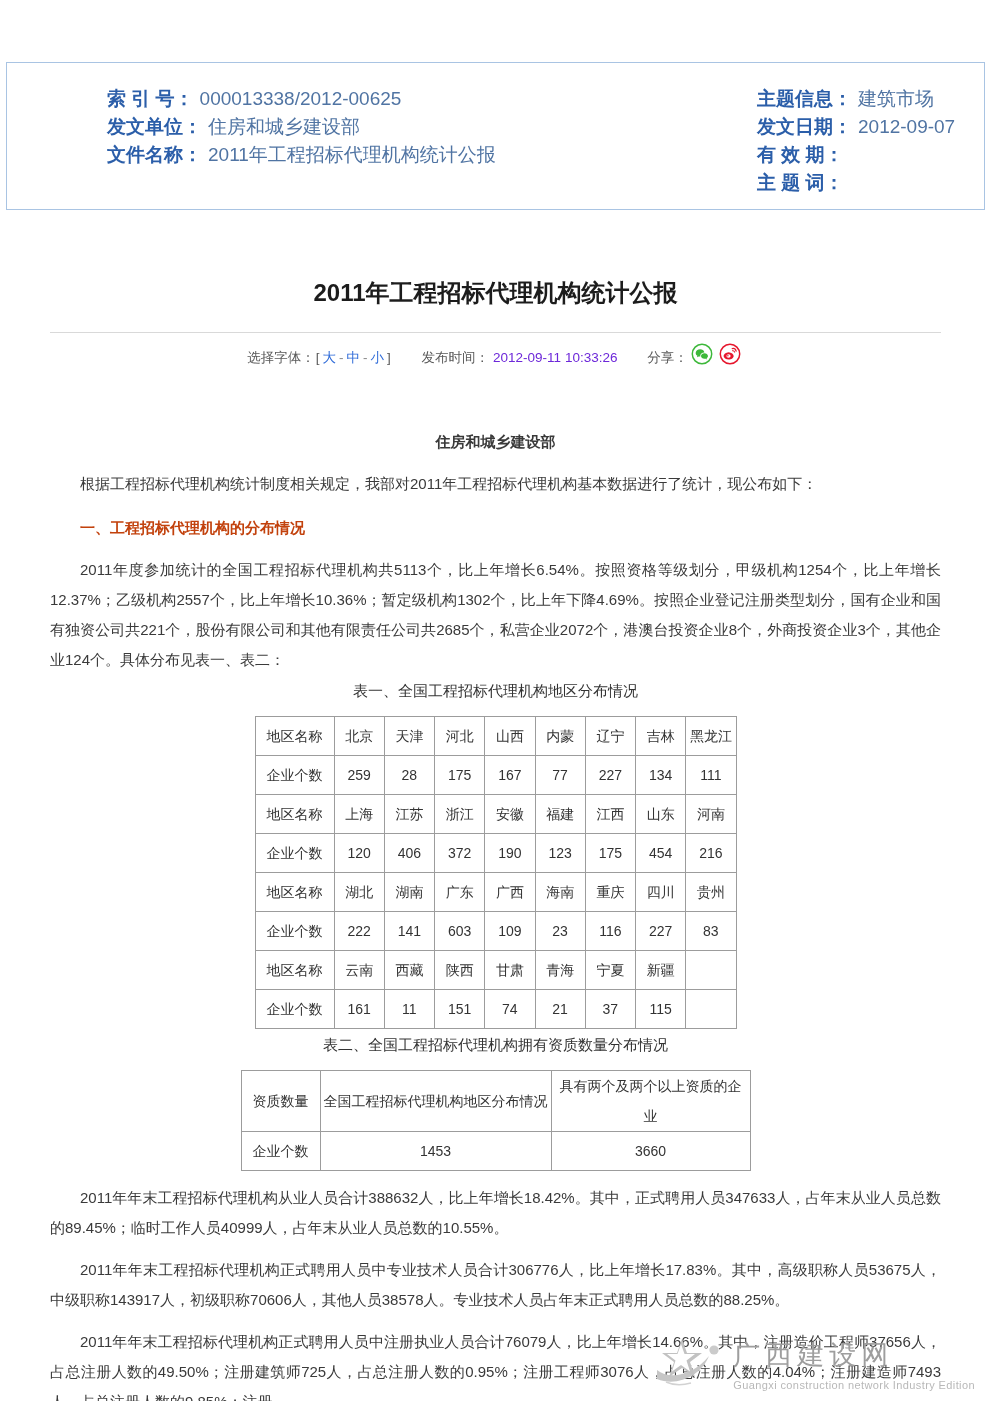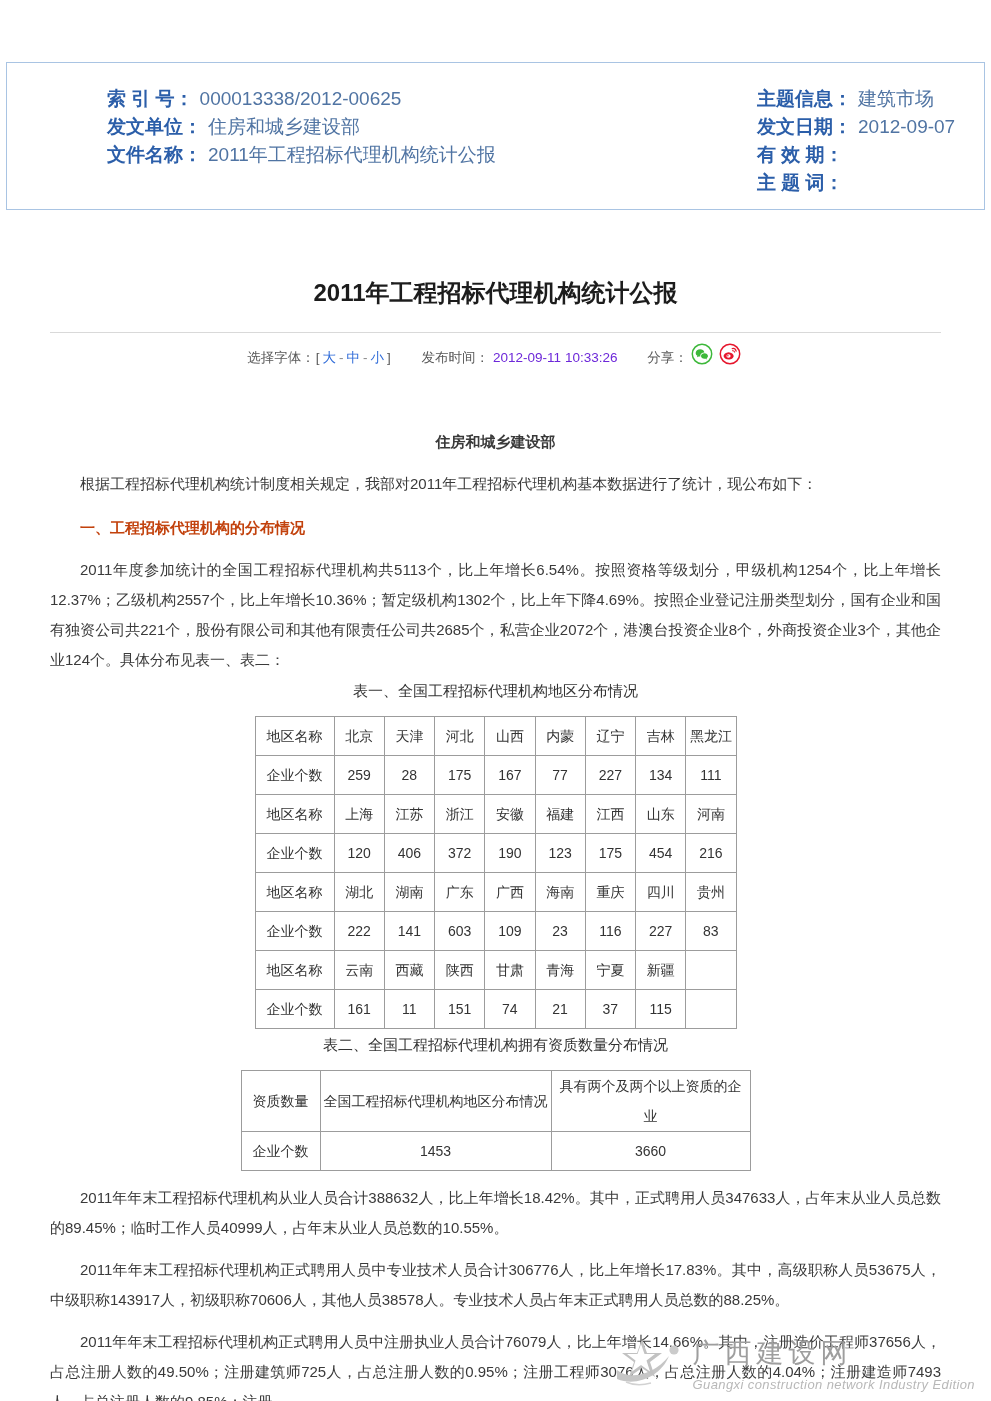--- a/index.html
+++ b/index.html
@@ -56,21 +56,21 @@
   
   .watermark{
     position:absolute;right:16px;bottom:8px;display:flex;align-items:center;
     user-select:none;
   }
   .wm-textblock{margin-left:4px;}
   .wm-cn{
     font-size:27px;color:#9e9e9e;letter-spacing:5px;
     font-family:"Liberation Serif","DejaVu Serif",serif;line-height:30px;
   }
-  .wm-en{font-size:13px;color:#b8b8b8;letter-spacing:0.4px;margin-top:9px;font-style:italic;}
+  .wm-en{font-size:11px;color:#b8b8b8;letter-spacing:0.4px;margin-top:9px;}
 </style>
 </head>
 <body>
 
 <div class="info-box">
   <div class="info-col-left">
     <div class="info-row">
       <span class="info-label">索 引 号：</span><span class="info-value">000013338/2012-00625</span>
     </div>
     <div class="info-row">

